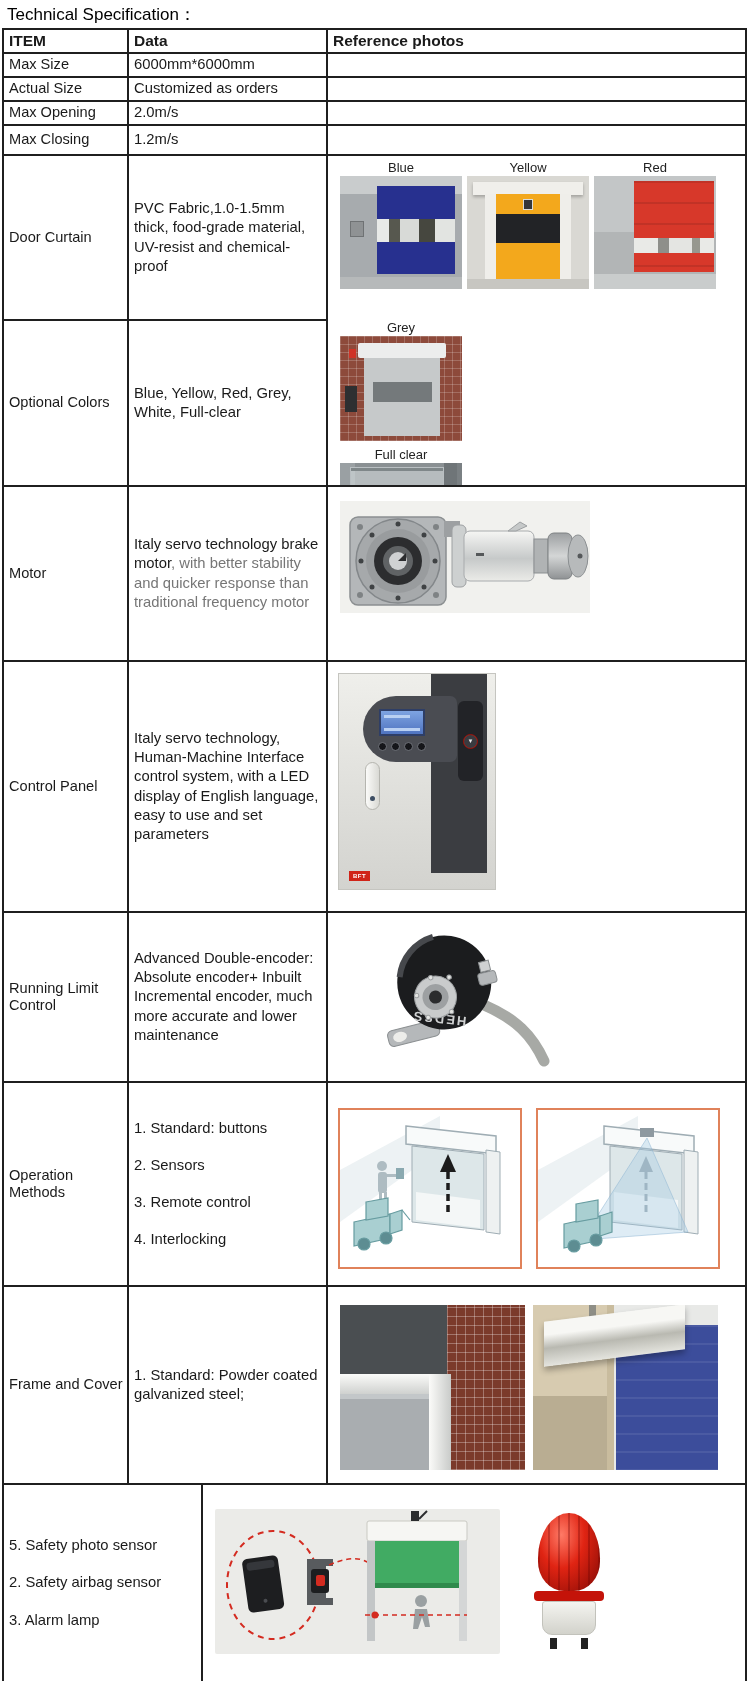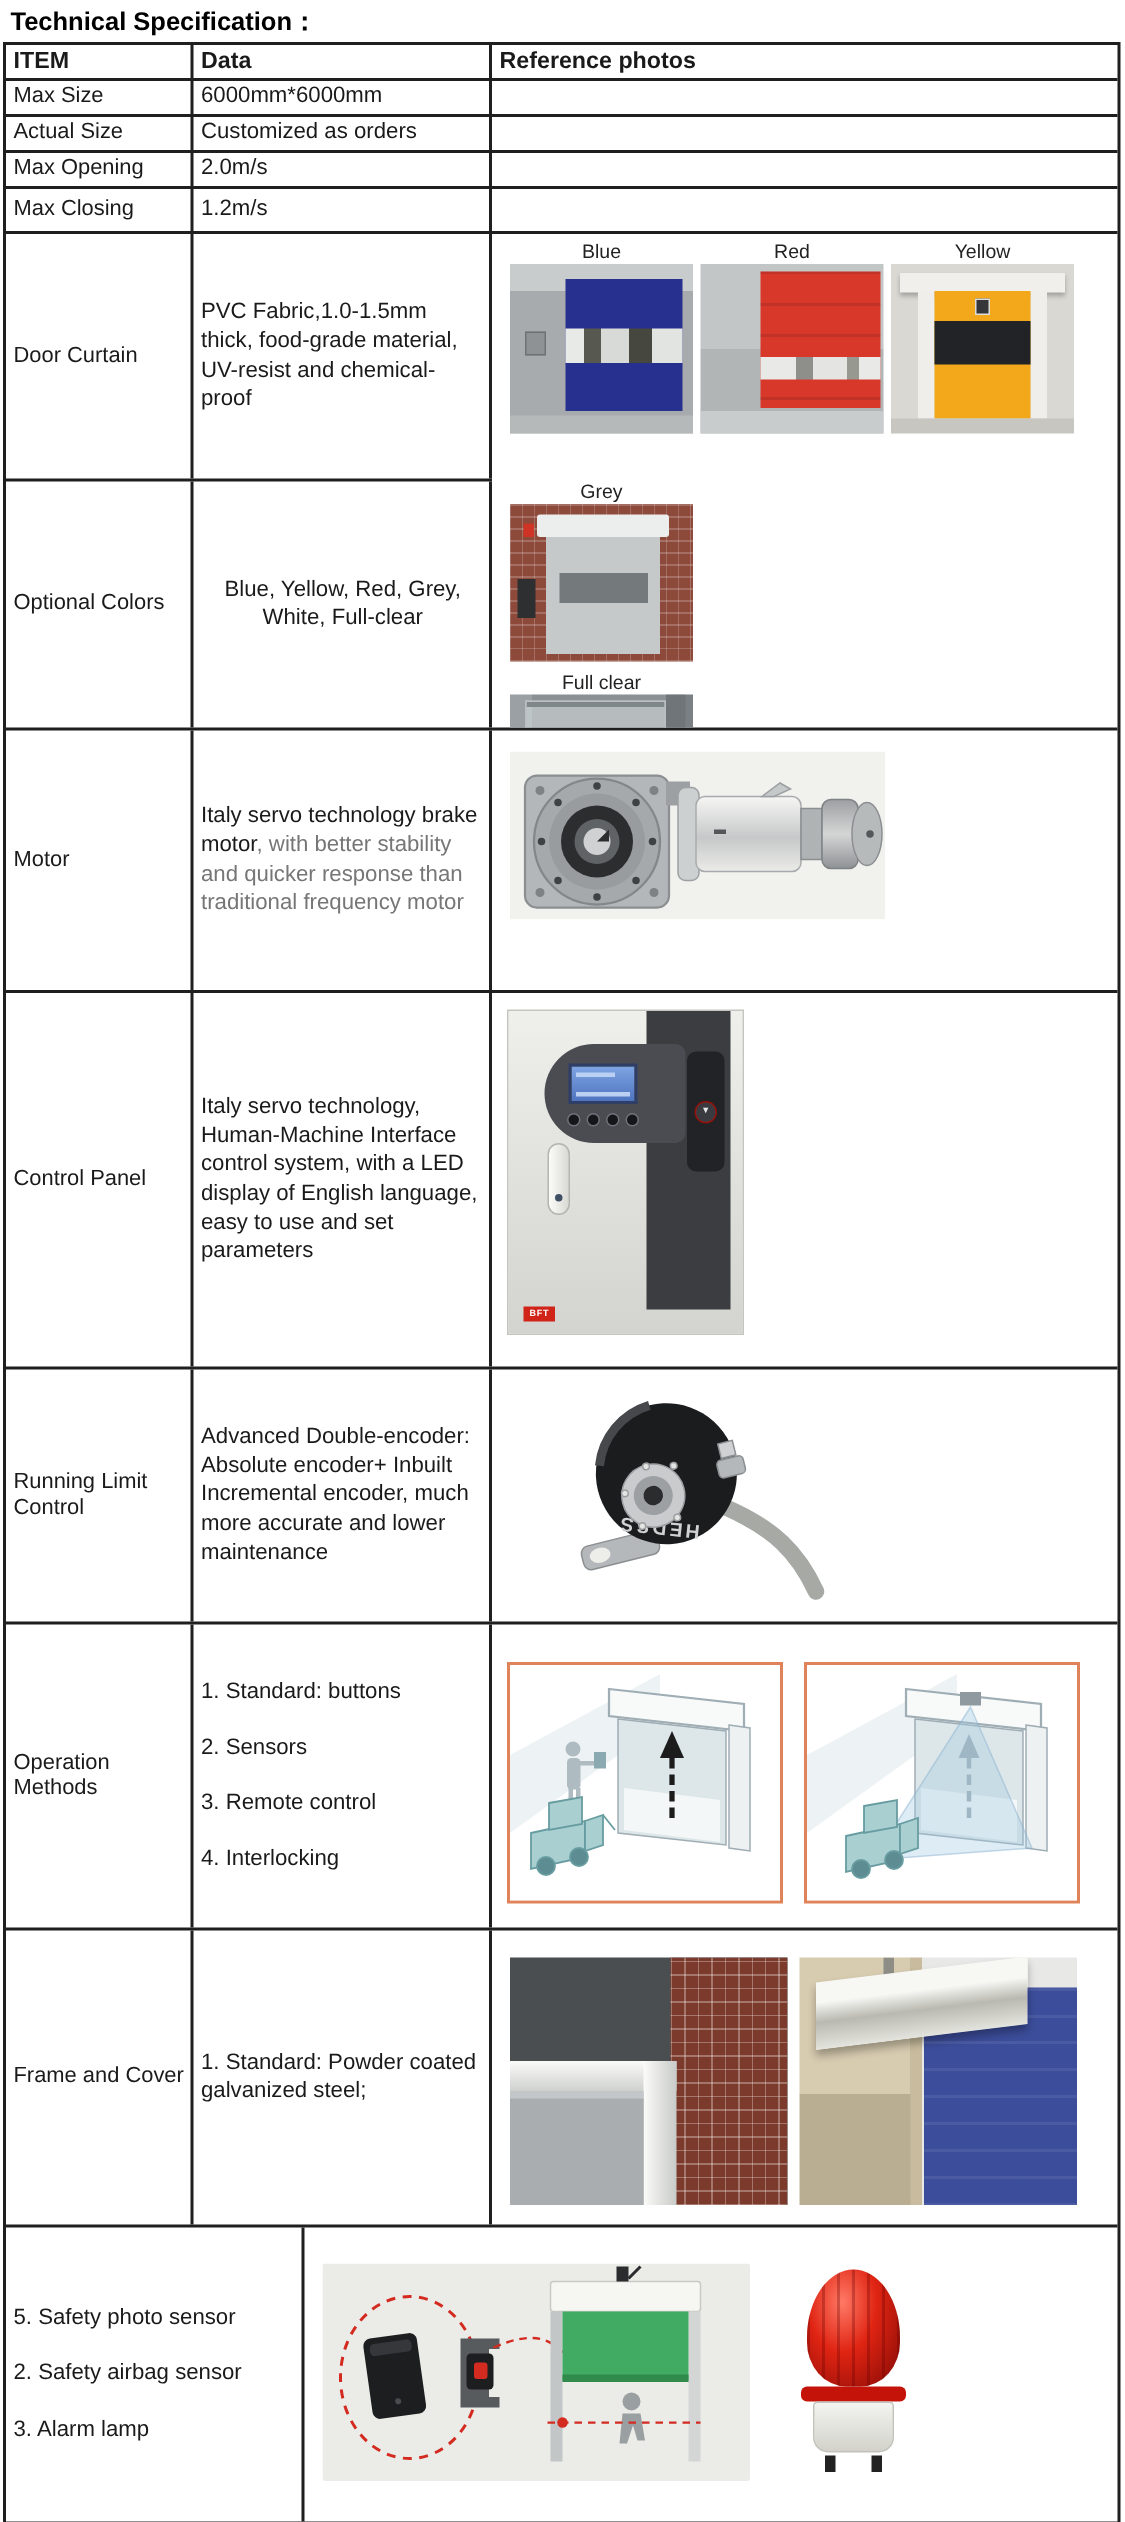--- a/index.html
+++ b/index.html
@@ -1,29 +1,29 @@
 <!DOCTYPE html>
 <html><head>
 <meta charset="utf-8">
 <style>
   html,body{margin:0;padding:0;background:#fff;}
   body{width:750px;font-family:"Liberation Sans", sans-serif;color:#1a1a1a;}
   *{box-sizing:border-box;}
 
-  .page-title{margin:3px 13px 2px 7px;font-size:17px;font-weight:bold;color:#000;}
+  .page-title{margin:3px 13px 2px 7px;font-size:17px;font-weight:normal;color:#000;}
 
   .tbl{margin-left:2px;width:745px;border:2px solid #1f1f1f;background:#fff;}
   .row{display:flex;border-bottom:2px solid #1f1f1f;}
   .row:last-child{border-bottom:none;}
   .c1{width:125px;flex-shrink:0;border-right:2px solid #1f1f1f;display:flex;align-items:center;padding:1px 2px 1px 5px;font-size:14.6px;line-height:1.2;}
   .c2{width:199px;flex-shrink:0;border-right:2px solid #1f1f1f;display:flex;align-items:center;padding:1px 3px 1px 5px;font-size:14.8px;line-height:1.3;}
   .c3{flex:1;position:relative;overflow:hidden;}
   .hdr .c1,.hdr .c2,.hdr .c3{font-weight:bold;font-size:15.5px;align-items:center;display:flex;padding-left:5px;}
   .h24{height:24px;} .h30{height:30px;}
-  .h166{height:166px;} .h165{height:165px;text-align:center;} .h175{height:175px;} .h251{height:251px;}
+  .h166{height:166px;} .h165{height:165px;} .h175{height:175px;} .h251{height:251px;}
   .h170{height:170px;} .h204{height:204px;} .h198{height:198px;} .h196{height:196px;}
   .leftstack{display:flex;flex-direction:column;width:324px;flex-shrink:0;}
   .leftstack .subrow{display:flex;}
   .leftstack .subrow:first-child{border-bottom:2px solid #1f1f1f;}
   .grey-note{color:#767676;}
   .list .c2{display:flex;flex-direction:column;justify-content:center;align-items:flex-start;}
   .list .c2 div{margin:9px 0;}
 
   
   .pgroup{position:absolute;left:12px;top:3px;right:2px;}
@@ -178,36 +178,36 @@
           <div class="pcol">
             <div class="plabel">Blue</div>
             <div class="dphoto ph-blue">
               <div class="curt"></div>
               <div class="win"></div>
               <div class="box"></div>
               <div class="floor"></div>
             </div>
           </div>
           <div class="pcol">
-            <div class="plabel">Red</div>
-            <div class="dphoto ph-red">
-              <div class="curt"></div>
-              <div class="win"></div>
-              <div class="floor"></div>
-            </div>
-          </div>
-          <div class="pcol">
             <div class="plabel">Yellow</div>
             <div class="dphoto ph-yellow">
               <div class="beam"></div>
               <div class="colL"></div>
               <div class="colR"></div>
               <div class="curt"></div>
               <div class="win"></div>
               <div class="logo"></div>
+              <div class="floor"></div>
+            </div>
+          </div>
+          <div class="pcol">
+            <div class="plabel">Red</div>
+            <div class="dphoto ph-red">
+              <div class="curt"></div>
+              <div class="win"></div>
               <div class="floor"></div>
             </div>
           </div>
         </div>
         <div class="prow second">
           <div class="pcol">
             <div class="plabel">Grey</div>
             <div class="dphoto ph-grey">
               <div class="roll"></div>
               <div class="curt"></div>

